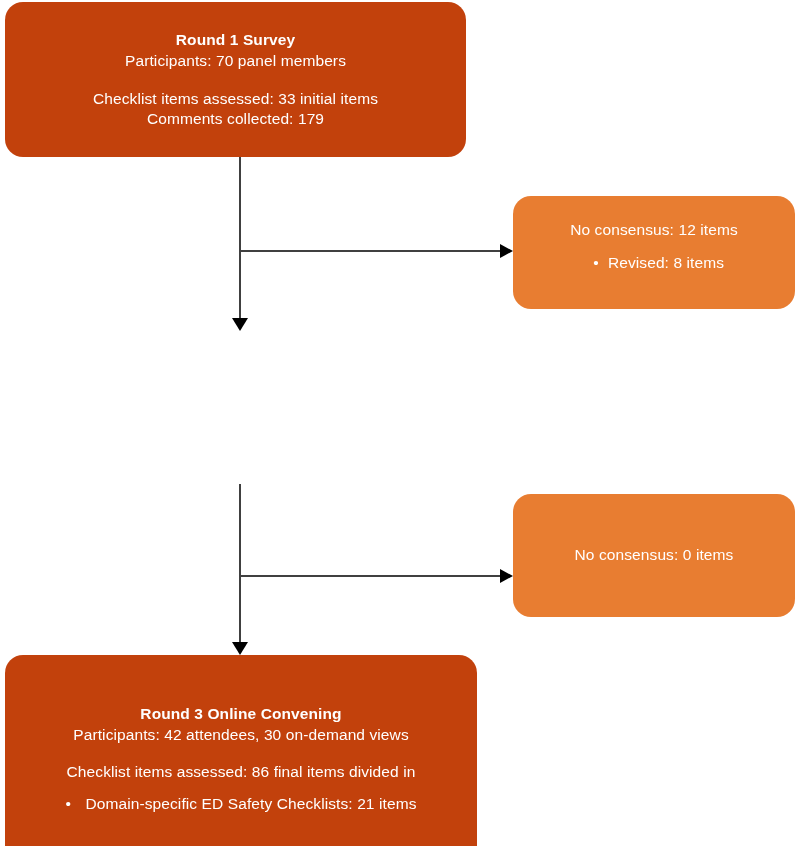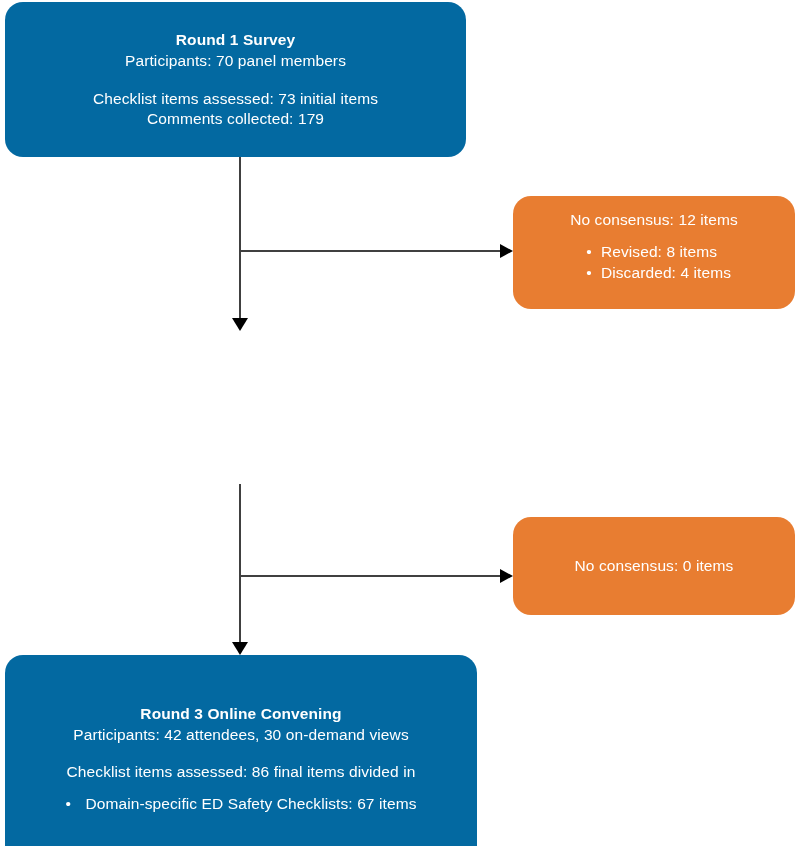--- a/index.html
+++ b/index.html
@@ -25,21 +25,21 @@
     color: #ffffff;
     display: flex;
     flex-direction: column;
     align-items: center;
     justify-content: center;
     text-align: center;
     line-height: 1.30;
     font-size: 15.5px;
     letter-spacing: 0.1px;
   }
-  .node.blue { background: #0369a1; }
+  .node.blue { background: #c2410c; }
   .node.orange { background: #E87D31; }
 
   .node .title {
     font-weight: bold;
     font-size: 15.5px;
     margin-bottom: 1px;
   }
   .node .line { white-space: nowrap; }
   .gap { height: 17px; }
 
@@ -97,52 +97,51 @@
 </style>
 </head>
 <body>
 
 <div id="canvas">
 
   <div class="node blue" style="left:5px; top:2px; width:461px; height:155px;">
     <div class="title">Round 1 Survey</div>
     <div class="line">Participants: 70 panel members</div>
     <div class="gap"></div>
-    <div class="line">Checklist items assessed: 73 initial items</div>
+    <div class="line">Checklist items assessed: 33 initial items</div>
     <div class="line">Comments collected: 179</div>
   </div>
 
   <div class="vline" style="left:239px; top:157px; height:163px;"></div>
   <div class="arrow-down" style="left:232px; top:318px;"></div>
 
   <div class="hline" style="left:239px; top:250px; width:261px;"></div>
   <div class="arrow-right" style="left:500px; top:244px;"></div>
 
   <div class="node orange" style="left:513px; top:196px; width:282px; height:113px;">
     <div class="line">No consensus: 12 items</div>
     <ul class="bullets left-block">
       <li><span class="dot">•</span><span>Revised: 8 items</span></li>
-      <li><span class="dot">•</span><span>Discarded: 4 items</span></li>
     </ul>
   </div>
 
 
   <div class="vline" style="left:239px; top:484px; height:161px;"></div>
   <div class="arrow-down" style="left:232px; top:642px;"></div>
 
   <div class="hline" style="left:239px; top:575px; width:261px;"></div>
   <div class="arrow-right" style="left:500px; top:569px;"></div>
 
-  <div class="node orange" style="left:513px; top:517px; width:282px; height:98px;">
+  <div class="node orange" style="left:513px; top:494px; width:282px; height:123px;">
     <div class="line">No consensus: 0 items</div>
   </div>
 
   <div class="node blue" style="left:5px; top:655px; width:472px; height:220px;">
     <div class="title">Round 3 Online Convening</div>
     <div class="line">Participants: 42 attendees, 30 on-demand views</div>
     <div class="gap"></div>
     <div class="line">Checklist items assessed: 86 final items divided in</div>
     <ul class="bullets">
-      <li><span class="dot">•</span><span>Domain-specific ED Safety Checklists: 67 items</span></li>
+      <li><span class="dot">•</span><span>Domain-specific ED Safety Checklists: 21 items</span></li>
     </ul>
   </div>
 
 </div>
 
 </body></html>

